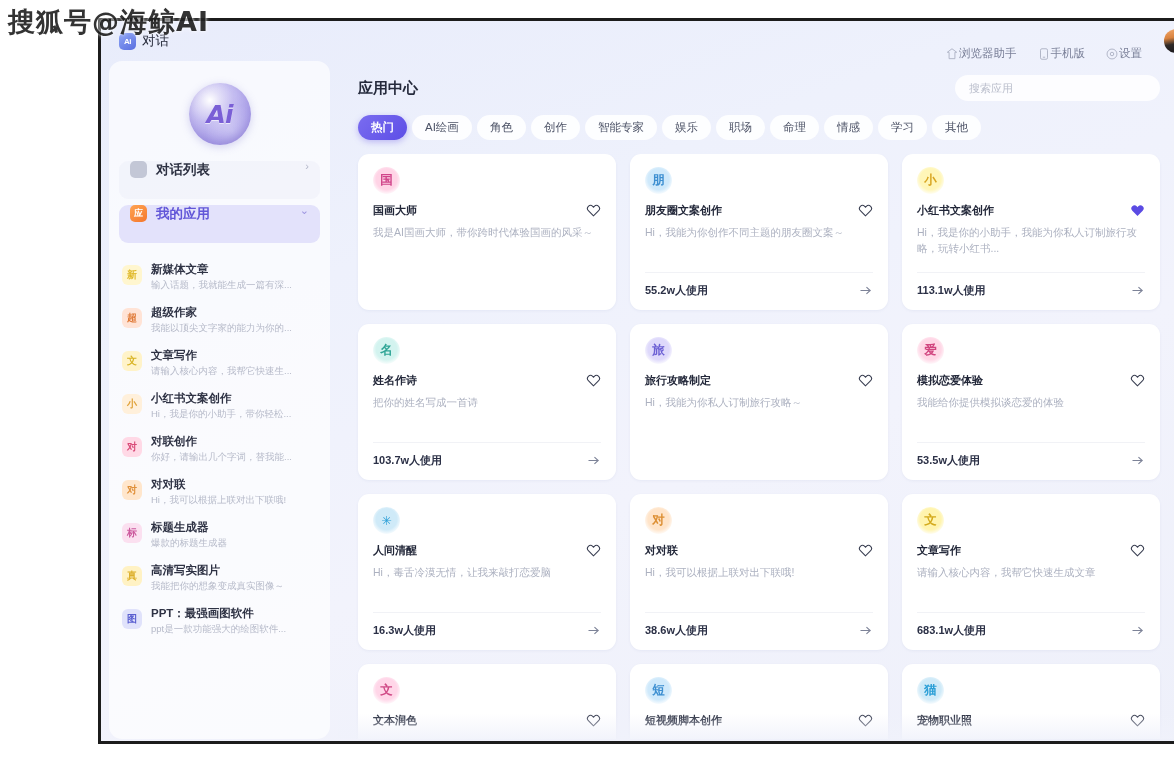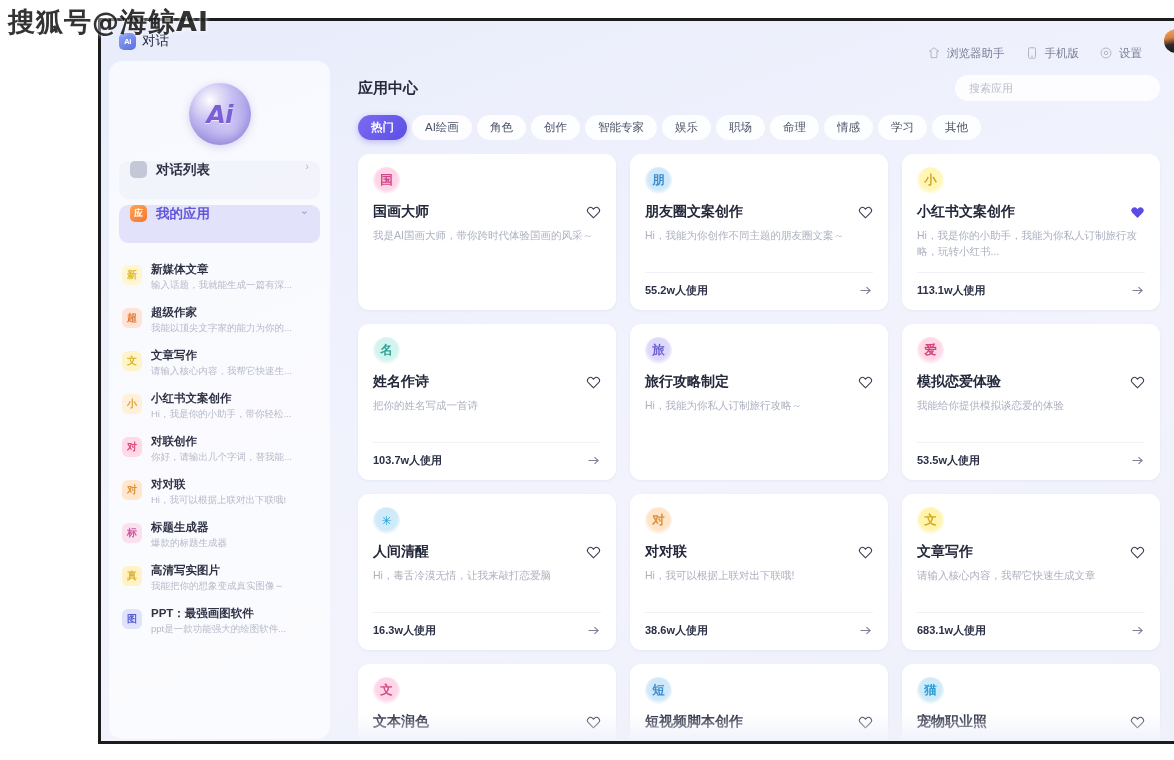--- a/index.html
+++ b/index.html
@@ -41,21 +41,21 @@
   .brand{display:flex;align-items:center;gap:6px;}
   .brand-badge{
     width:17px;height:17px;border-radius:5px;
     background:linear-gradient(145deg,#8fa6f5,#5a6fe0);
     color:#fff;font-size:8px;font-weight:700;
     display:flex;align-items:center;justify-content:center;
     letter-spacing:-.5px;
   }
   .brand-text{font-size:13.5px;font-weight:400;color:#242838;}
   .topbar-right{margin-left:auto;display:flex;align-items:center;gap:20px;}
-  .tb-item{display:flex;align-items:flex-start;gap:6px;cursor:pointer;margin-top:24px;}
+  .tb-item{display:flex;align-items:flex-end;cursor:pointer;margin-top:24px;}
   .tb-label{font-size:11.5px;color:#7b8199;white-space:nowrap;}
   .tb-ic{width:14px;height:14px;display:block;opacity:.65;}
   .avatar{
     width:24px;height:24px;border-radius:50%;
     background:linear-gradient(170deg,#f3a86b 0%,#d9833f 35%,#2f2a28 60%,#17151a 100%);
     margin-left:2px;cursor:pointer;flex:none;
   }
 
   
   #body{display:flex;height:686px;padding:0 8px 8px 8px;box-sizing:border-box;}
@@ -172,21 +172,21 @@
     height:156px;display:flex;flex-direction:column;
     box-shadow:0 1px 3px rgba(90,100,160,.07);
     cursor:pointer;position:relative;overflow:hidden;
   }
   .card-ic{
     width:27px;height:27px;border-radius:50%;
     display:flex;align-items:center;justify-content:center;
     font-size:12.5px;font-weight:700;flex:none;margin-bottom:9px;
   }
   .card-title-row{display:flex;align-items:center;}
-  .card-title{font-size:14px;font-weight:700;color:#23283a;}
+  .card-title{font-size:11px;font-weight:700;color:#23283a;}
   .heart{margin-left:auto;width:15px;height:15px;flex:none;cursor:pointer;}
   .card-desc{
     margin-top:6px;font-size:10.5px;color:#acb1c0;line-height:16px;
     display:-webkit-box;-webkit-line-clamp:2;-webkit-box-orient:vertical;
     overflow:hidden;
   }
   .card-foot{
     margin-top:auto;display:flex;align-items:center;
     border-top:1px solid #f1f2f6;padding-top:10px;
   }

